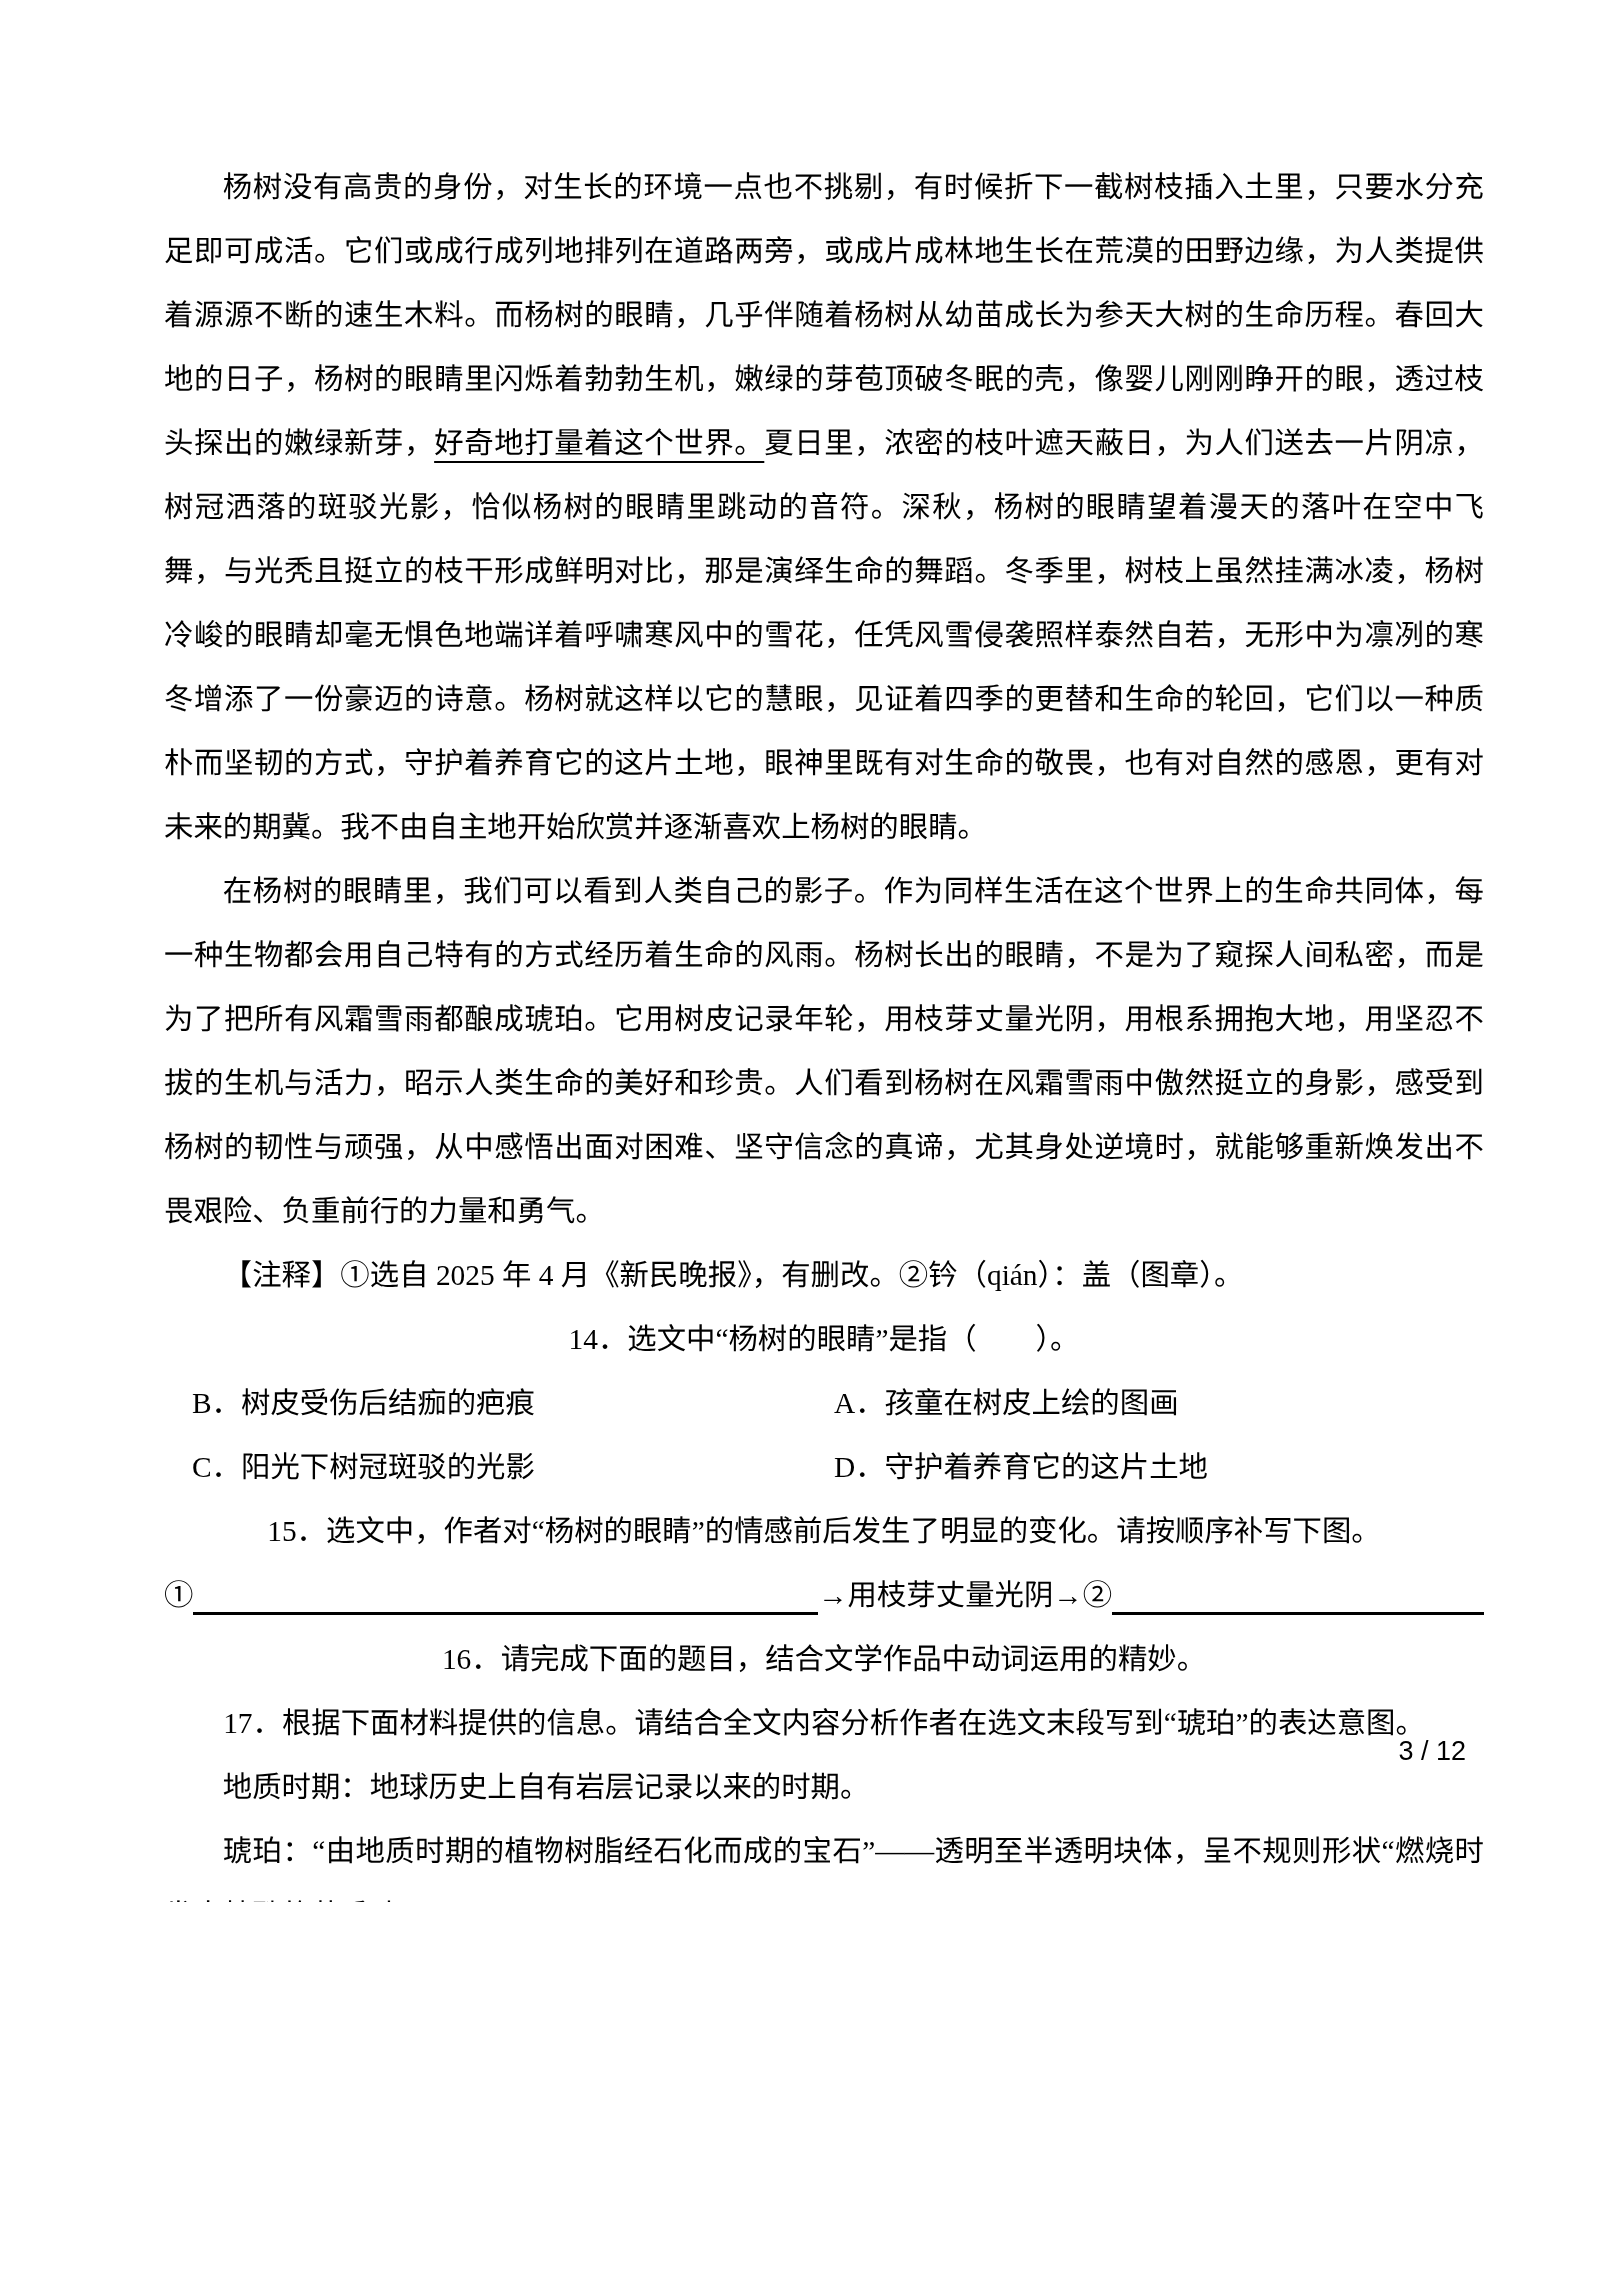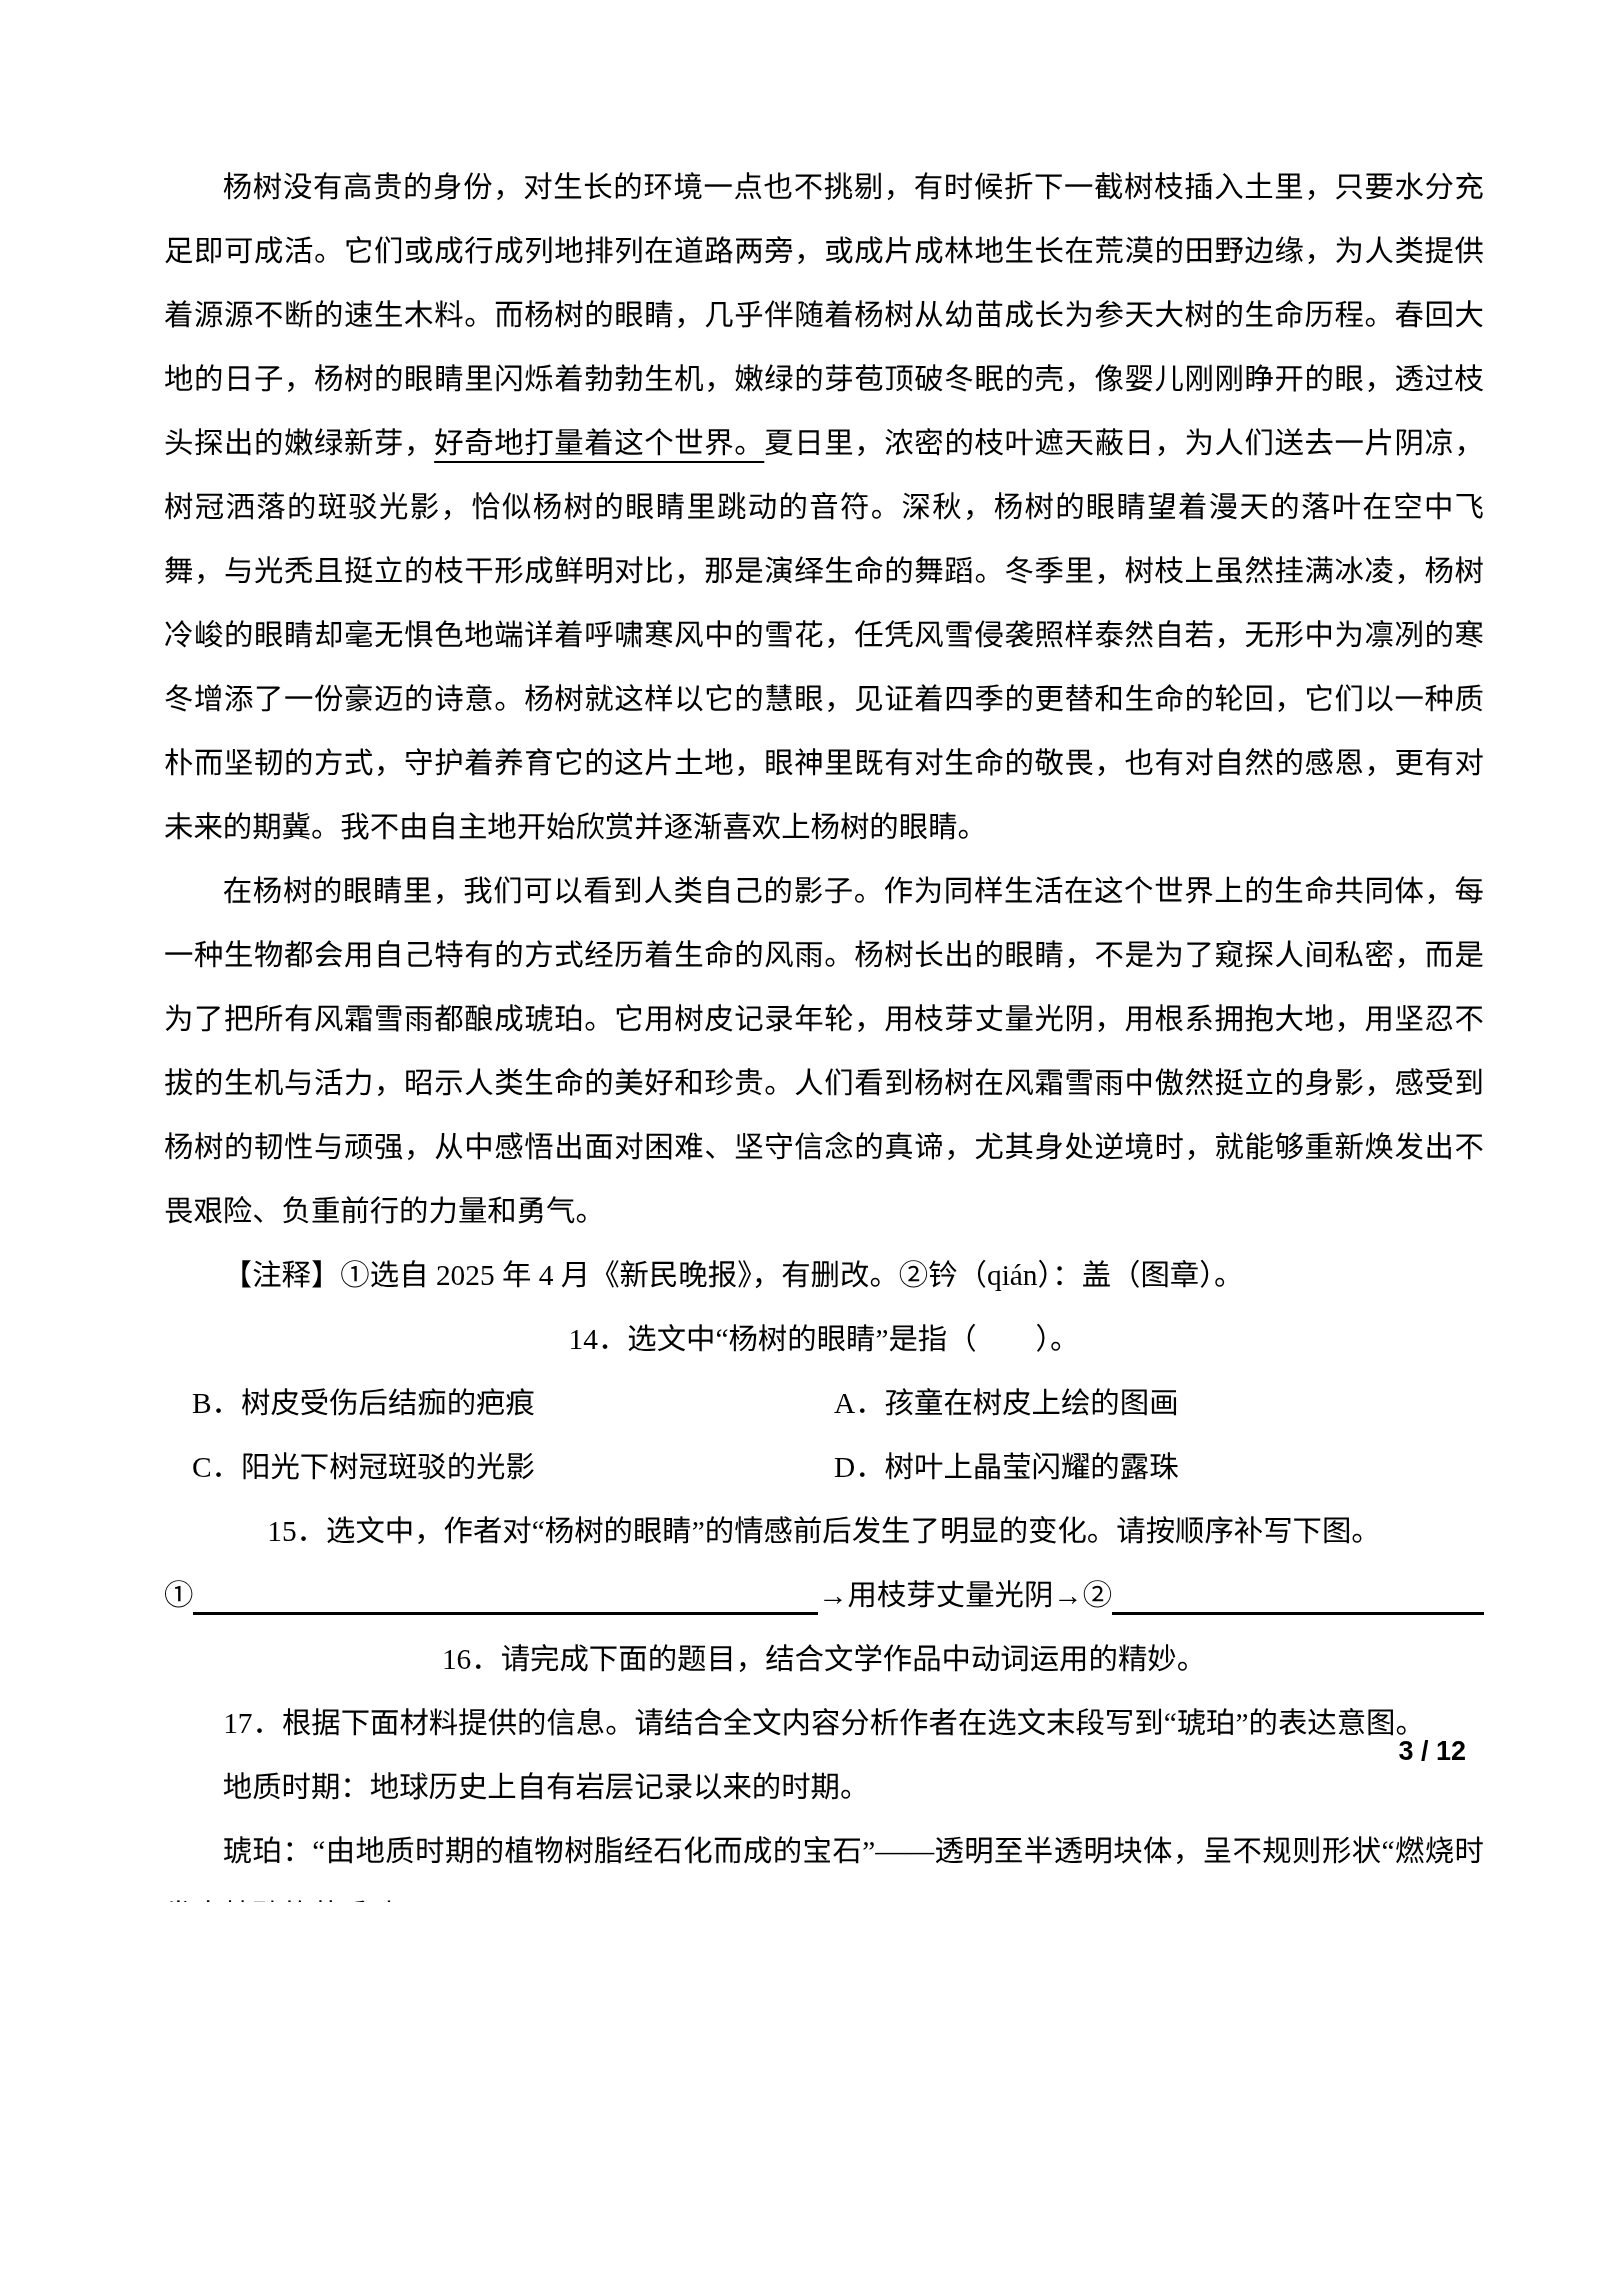--- a/index.html
+++ b/index.html
@@ -58,21 +58,21 @@
   .material {
     text-indent: 2em;
     text-align: justify;
   }
   .source { text-align: right; }
   .footer {
     position: absolute;
     right: 157px;
     bottom: 137px;
     font-family: "Liberation Sans", "DejaVu Sans", sans-serif;
-    font-weight: 700;
+    font-weight: 400;
     font-size: 27px;
     line-height: 27px;
   }
 </style>
 </head>
 <body>
 
 <div class="page">
   <div class="content">
 
@@ -81,21 +81,21 @@
     <p class="para">在杨树的眼睛里，我们可以看到人类自己的影子。作为同样生活在这个世界上的生命共同体，每一种生物都会用自己特有的方式经历着生命的风雨。杨树长出的眼睛，不是为了窥探人间私密，而是为了把所有风霜雪雨都酿成琥珀。它用树皮记录年轮，用枝芽丈量光阴，用根系拥抱大地，用坚忍不拔的生机与活力，昭示人类生命的美好和珍贵。人们看到杨树在风霜雪雨中傲然挺立的身影，感受到杨树的韧性与顽强，从中感悟出面对困难、坚守信念的真谛，尤其身处逆境时，就能够重新焕发出不畏艰险、负重前行的力量和勇气。</p>
 
     <p class="note">【注释】①选自 2025 年 4 月《新民晚报》，有删改。②钤（qián）：盖（图章）。</p>
 
     <p class="q">14．选文中“杨树的眼睛”是指（　　）。</p>
 
     <div class="opts">
       <span>B．树皮受伤后结痂的疤痕</span>
       <span>A．孩童在树皮上绘的图画</span>
       <span>C．阳光下树冠斑驳的光影</span>
-      <span>D．树叶上晶莹闪耀的露珠</span>
+      <span>D．守护着养育它的这片土地</span>
     </div>
 
     <p class="q">15．选文中，作者对“杨树的眼睛”的情感前后发生了明显的变化。请按顺序补写下图。</p>
 
     <div class="fill">
       <span class="txt">①</span>
       <span class="blank blank-1"></span>
       <span class="txt">→用枝芽丈量光阴→</span>
       <span class="txt">②</span>
       <span class="blank blank-2"></span>

